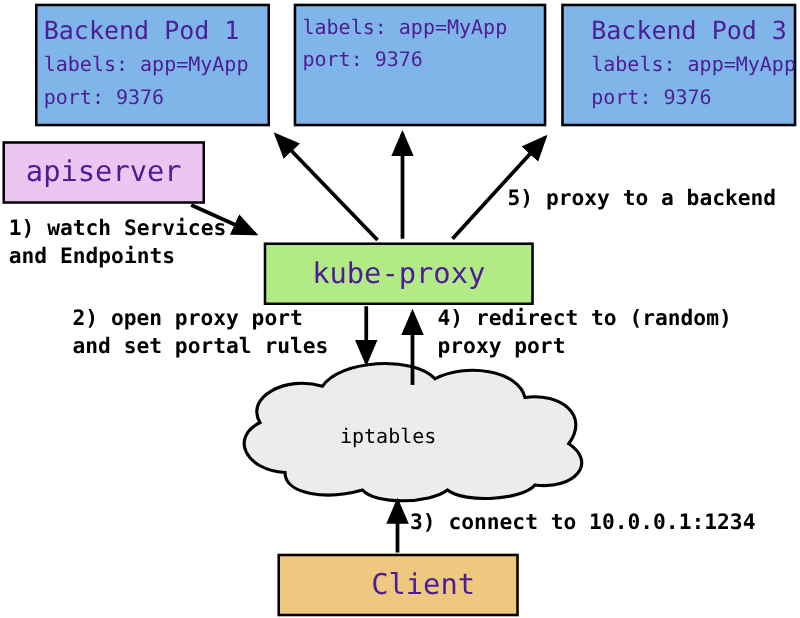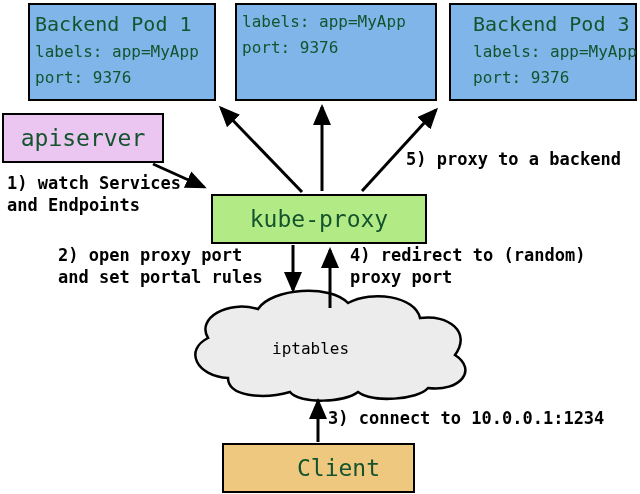--- a/index.html
+++ b/index.html
@@ -19,21 +19,21 @@
     background: var(--background);
     font-family: "DejaVu Sans Mono", "Liberation Mono", monospace;
     overflow: hidden;
   }
   .layer-svg { position: absolute; left: 0; top: 0; z-index: 1; }
   .box {
     position: absolute;
     box-sizing: border-box;
     border: 2px solid var(--line);
     z-index: 2;
-    color: #14532d;
+    color: #4c1d95;
   }
   .pod-box { background: var(--pod-fill); padding: 4px 0 0 5px; }
   .pod-title { font-size: 20px; line-height: 30px; white-space: nowrap; }
   .pod-line { font-size: 16px; line-height: 26px; white-space: nowrap; }
   .node-box {
     display: flex;
     align-items: center;
     justify-content: center;
     font-size: 23px;
     white-space: nowrap;

